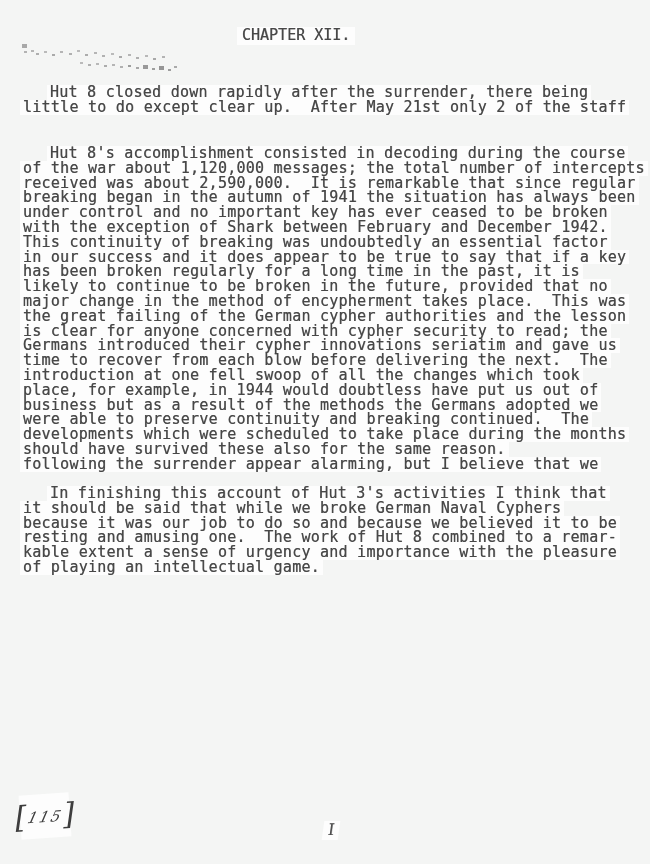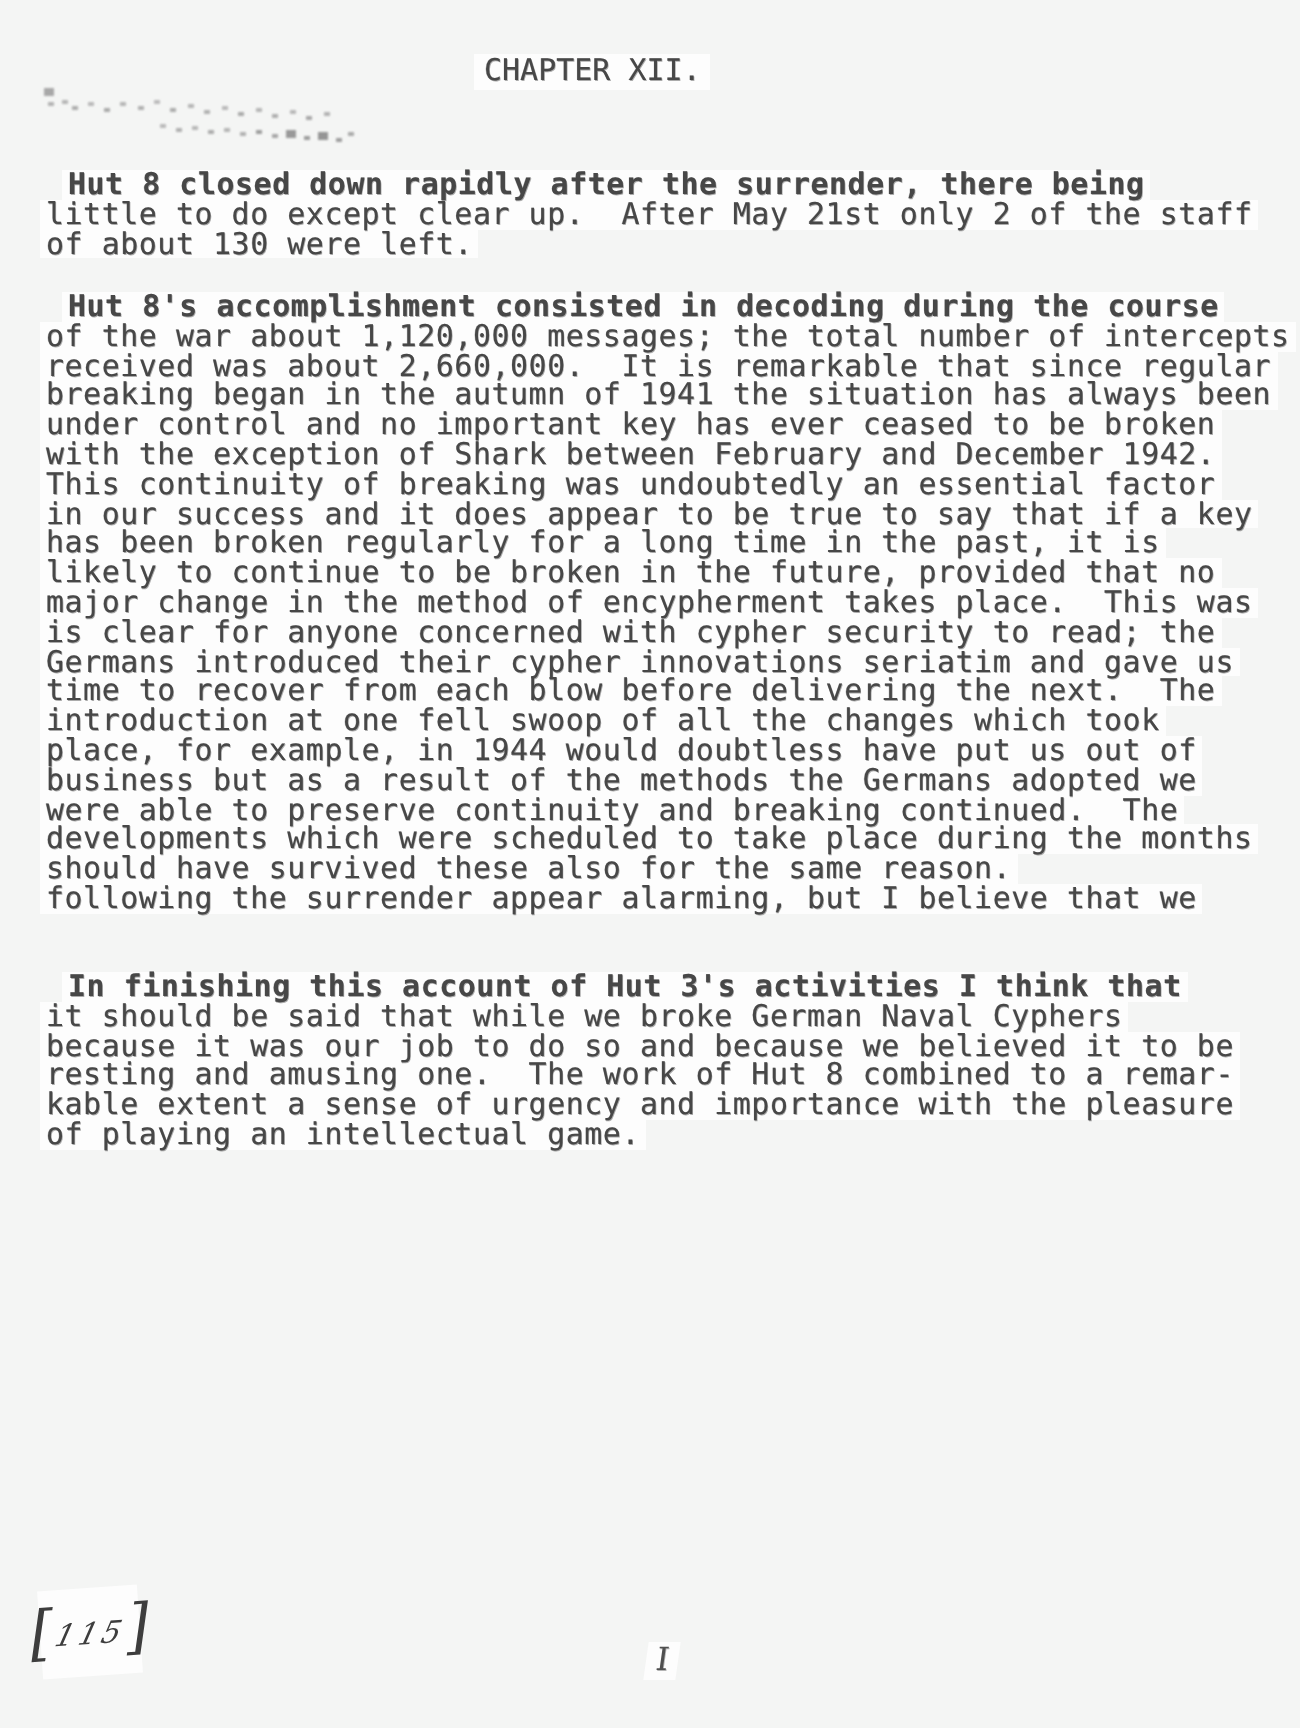--- a/index.html
+++ b/index.html
@@ -25,21 +25,21 @@
   }
   .para{position:absolute;left:23px;}
   .tline{
     white-space:pre;
     width:fit-content;
     height:14.8px;
     background:var(--line-bg);
     padding:0 3px;
     margin-left:-3px;
   }
-  .para .tline:first-child{margin-left:8px;font-weight:bold;}
+  .para .tline:first-child{margin-left:24px;}
   .heading{
     position:absolute;
     top:27px;left:237px;
     background:var(--line-bg);
     padding:1px 5px 2px 5px;
     letter-spacing:0;
   }
   
   .stamp{
     position:absolute;left:22px;top:42px;width:168px;height:38px;
@@ -97,35 +97,35 @@
 
 <div class="page">
 
   <div class="typed heading">CHAPTER XII.</div>
 
   <div class="stamp"></div>
 
   <div class="typed para" style="top:85px;">
       <div class="tline">Hut 8 closed down rapidly after the surrender, there being</div>
       <div class="tline">little to do except clear up.  After May 21st only 2 of the staff</div>
-      <div class="tline">of about 130 were left.</div>
     </div>
 
   <div class="typed para" style="top:146px;">
       <div class="tline">Hut 8's accomplishment consisted in decoding during the course</div>
       <div class="tline">of the war about 1,120,000 messages; the total number of intercepts</div>
-      <div class="tline">received was about 2,660,000.  It is remarkable that since regular</div>
+      <div class="tline">received was about 2,590,000.  It is remarkable that since regular</div>
       <div class="tline">breaking began in the autumn of 1941 the situation has always been</div>
       <div class="tline">under control and no important key has ever ceased to be broken</div>
       <div class="tline">with the exception of Shark between February and December 1942.</div>
       <div class="tline">This continuity of breaking was undoubtedly an essential factor</div>
       <div class="tline">in our success and it does appear to be true to say that if a key</div>
       <div class="tline">has been broken regularly for a long time in the past, it is</div>
       <div class="tline">likely to continue to be broken in the future, provided that no</div>
       <div class="tline">major change in the method of encypherment takes place.  This was</div>
+      <div class="tline">the great failing of the German cypher authorities and the lesson</div>
       <div class="tline">is clear for anyone concerned with cypher security to read; the</div>
       <div class="tline">Germans introduced their cypher innovations seriatim and gave us</div>
       <div class="tline">time to recover from each blow before delivering the next.  The</div>
       <div class="tline">introduction at one fell swoop of all the changes which took</div>
       <div class="tline">place, for example, in 1944 would doubtless have put us out of</div>
       <div class="tline">business but as a result of the methods the Germans adopted we</div>
       <div class="tline">were able to preserve continuity and breaking continued.  The</div>
       <div class="tline">developments which were scheduled to take place during the months</div>
       <div class="tline">should have survived these also for the same reason.</div>
       <div class="tline">following the surrender appear alarming, but I believe that we</div>

